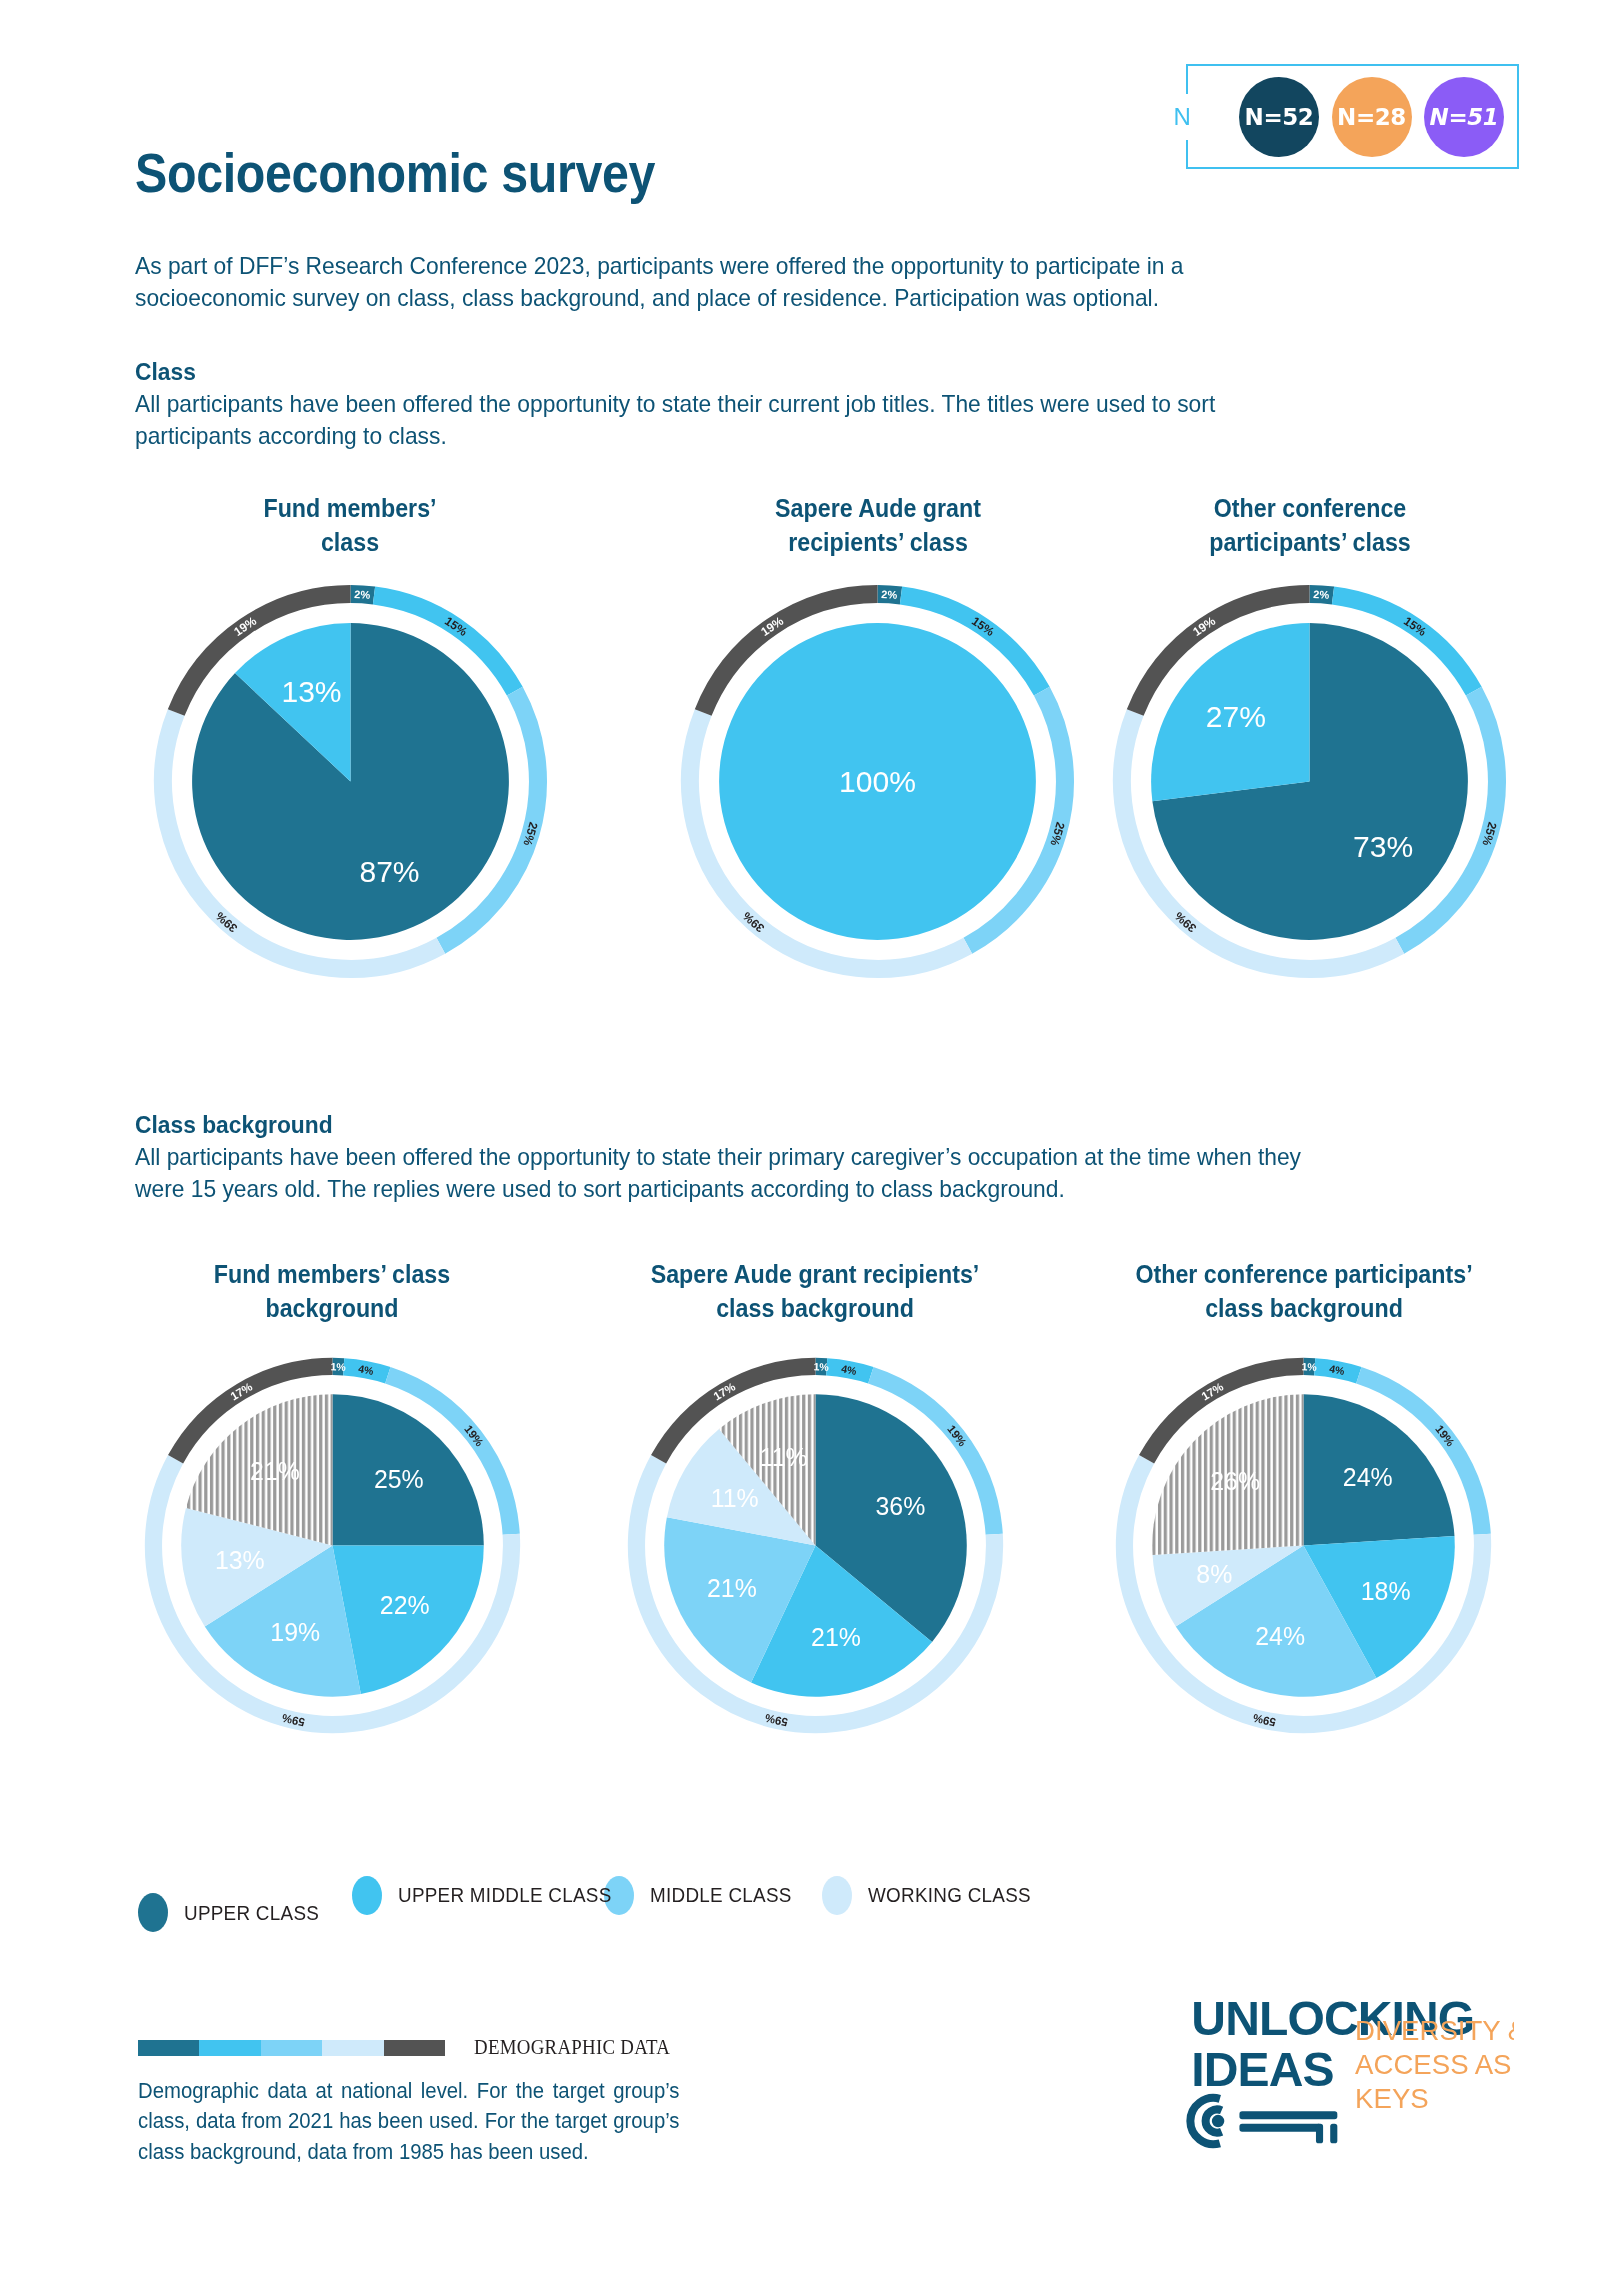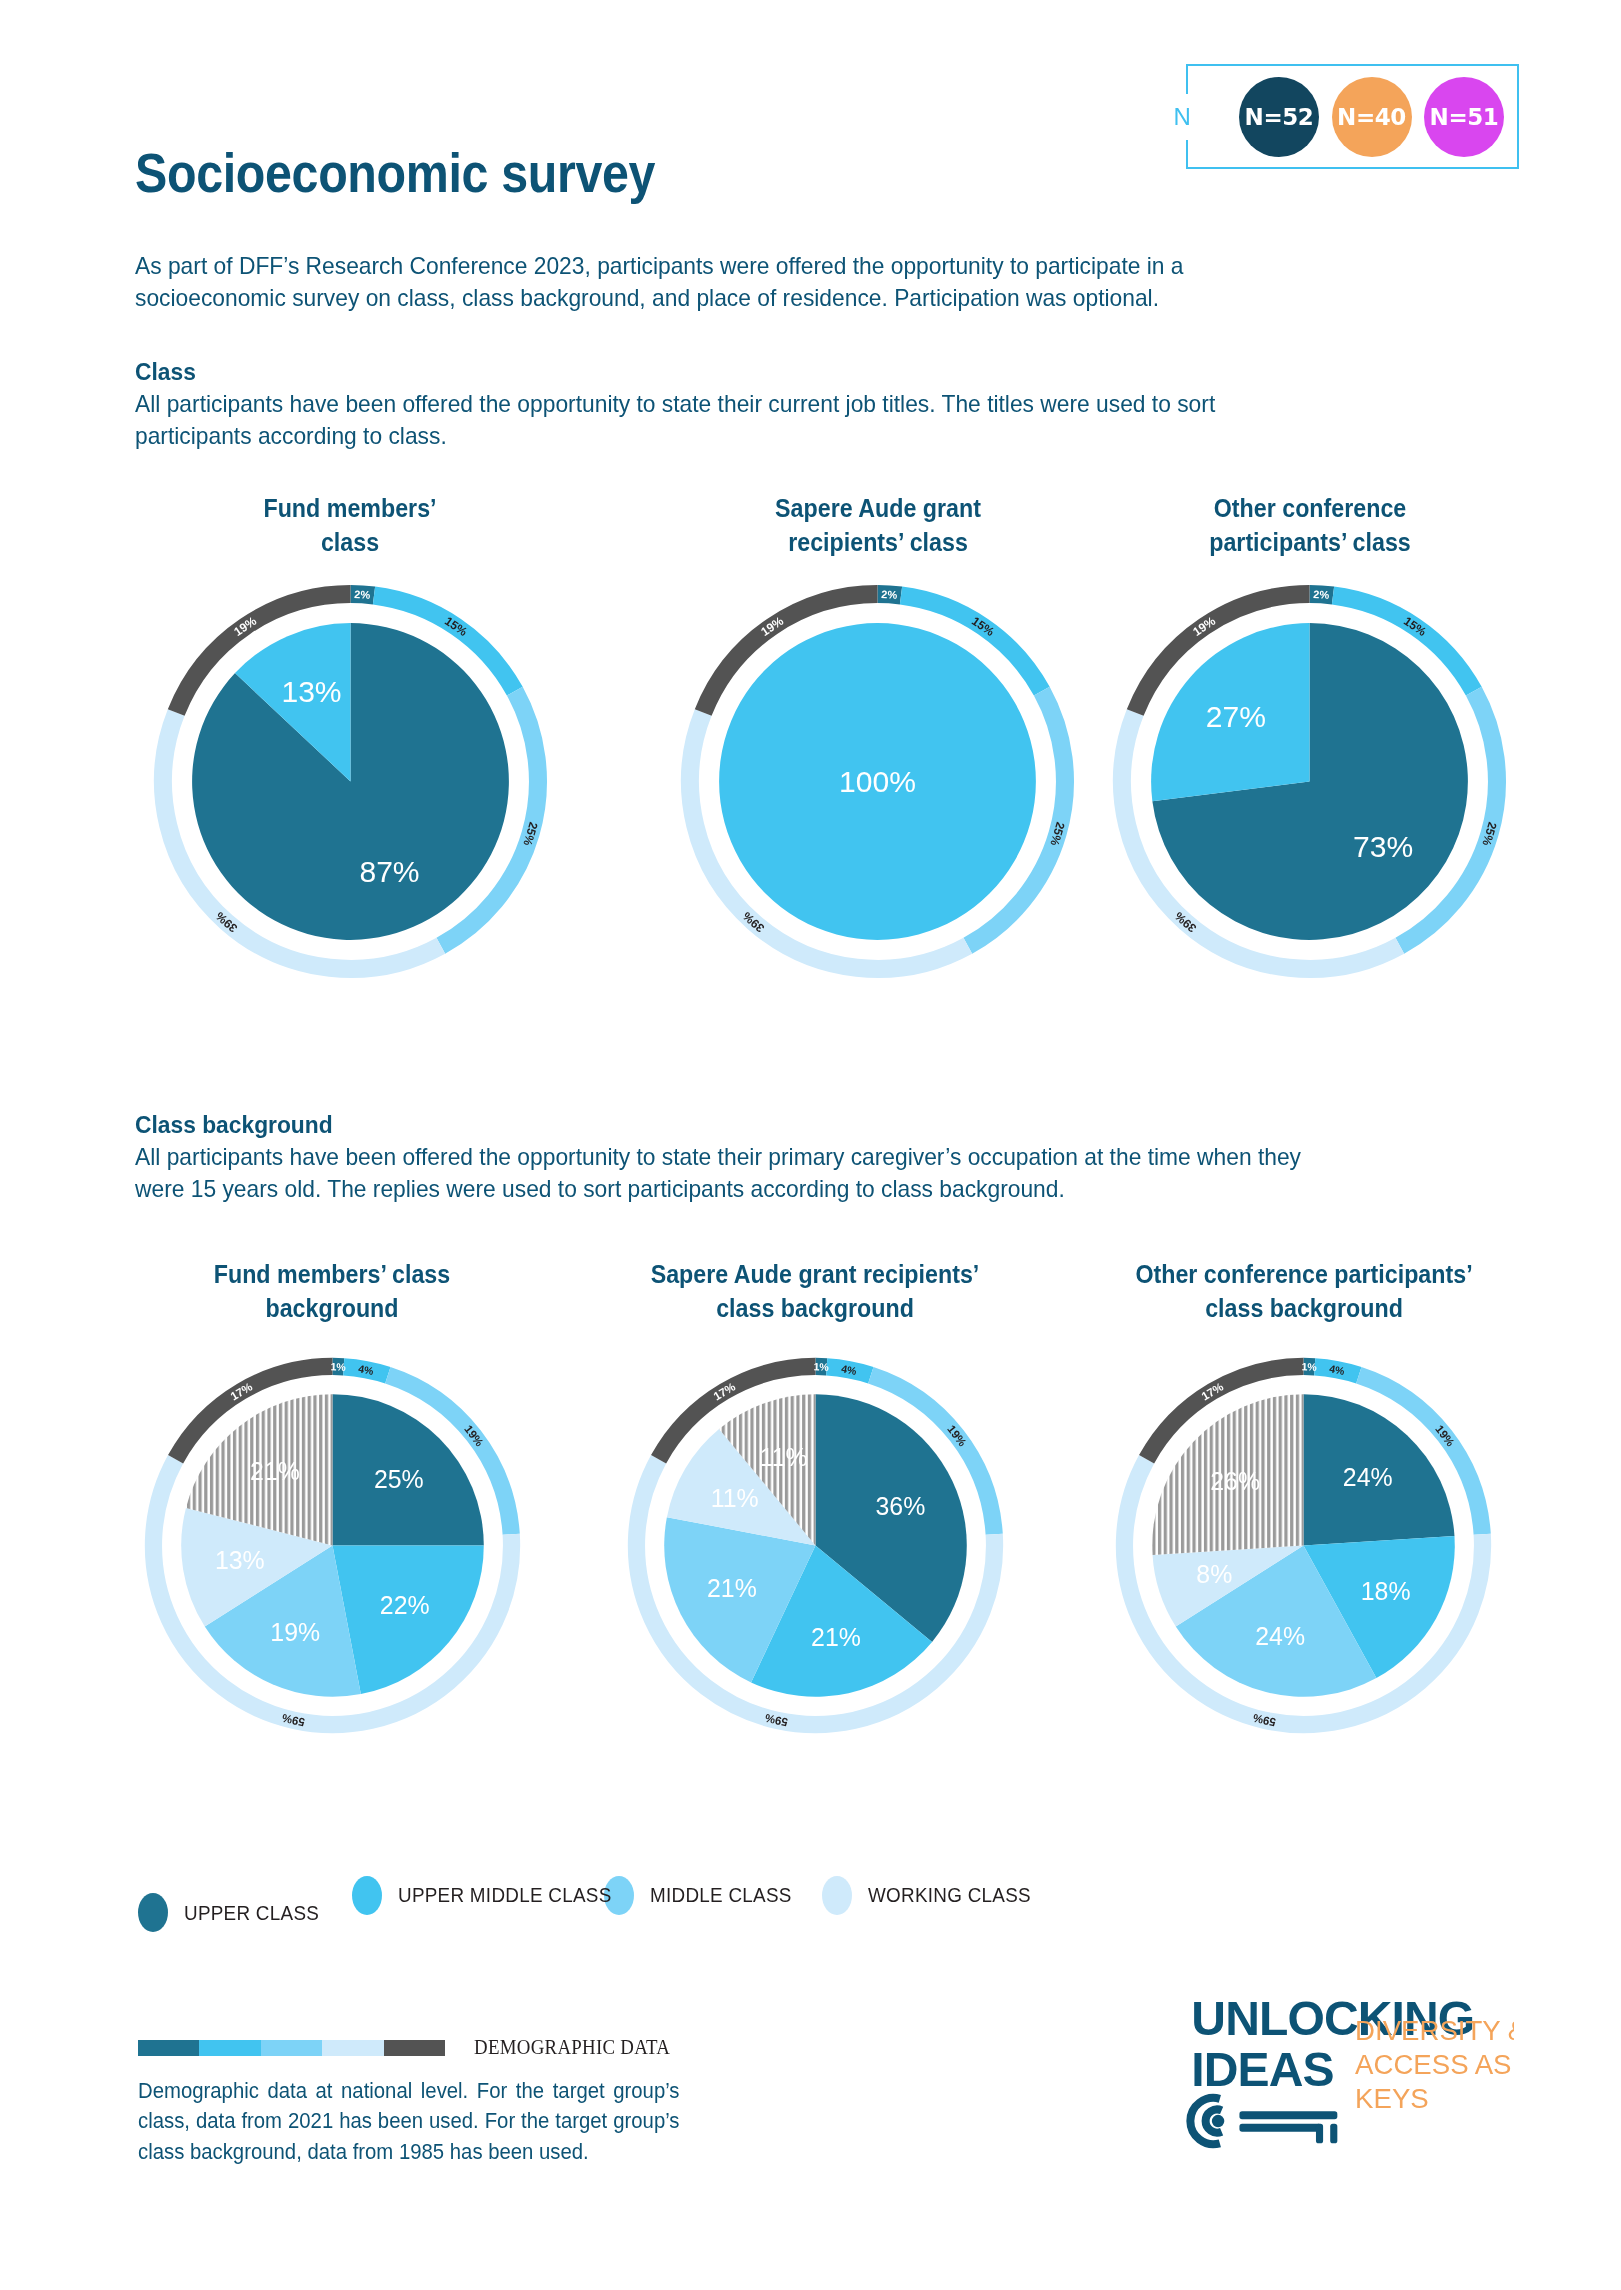--- a/index.html
+++ b/index.html
@@ -113,22 +113,22 @@
 </style>
 </head>
 <body>
 
 <div class="n-box">
   <div class="n-frame"></div>
   <div class="n-frame-gapmask"></div>
   <div class="n-label">N</div>
   <div class="n-circles" id="n-circles">
       <div class="n-circle" style="background: rgb(18, 70, 95); text-align: right;">N=52</div>
-      <div class="n-circle" style="background: rgb(244, 164, 90);">N=40</div>
-      <div class="n-circle" style="background: #d946ef;">N=51</div>
+      <div class="n-circle" style="background: rgb(244, 164, 90);">N=28</div>
+      <div class="n-circle" style="background: #8b5cf6; font-style: italic;">N=51</div>
     </div>
 </div>
 
 <div class="title">Socioeconomic survey</div>
 
 <div class="intro">As part of DFF’s Research Conference 2023, participants were offered the opportunity to participate in a socioeconomic survey on class, class background, and place of residence. Participation was optional.</div>
 
 <div class="sec-block" id="class-block">
   <div class="sec-head">Class</div>
   <div>All participants have been offered the opportunity to state their current job titles. The titles were used to sort participants according to class.</div>

